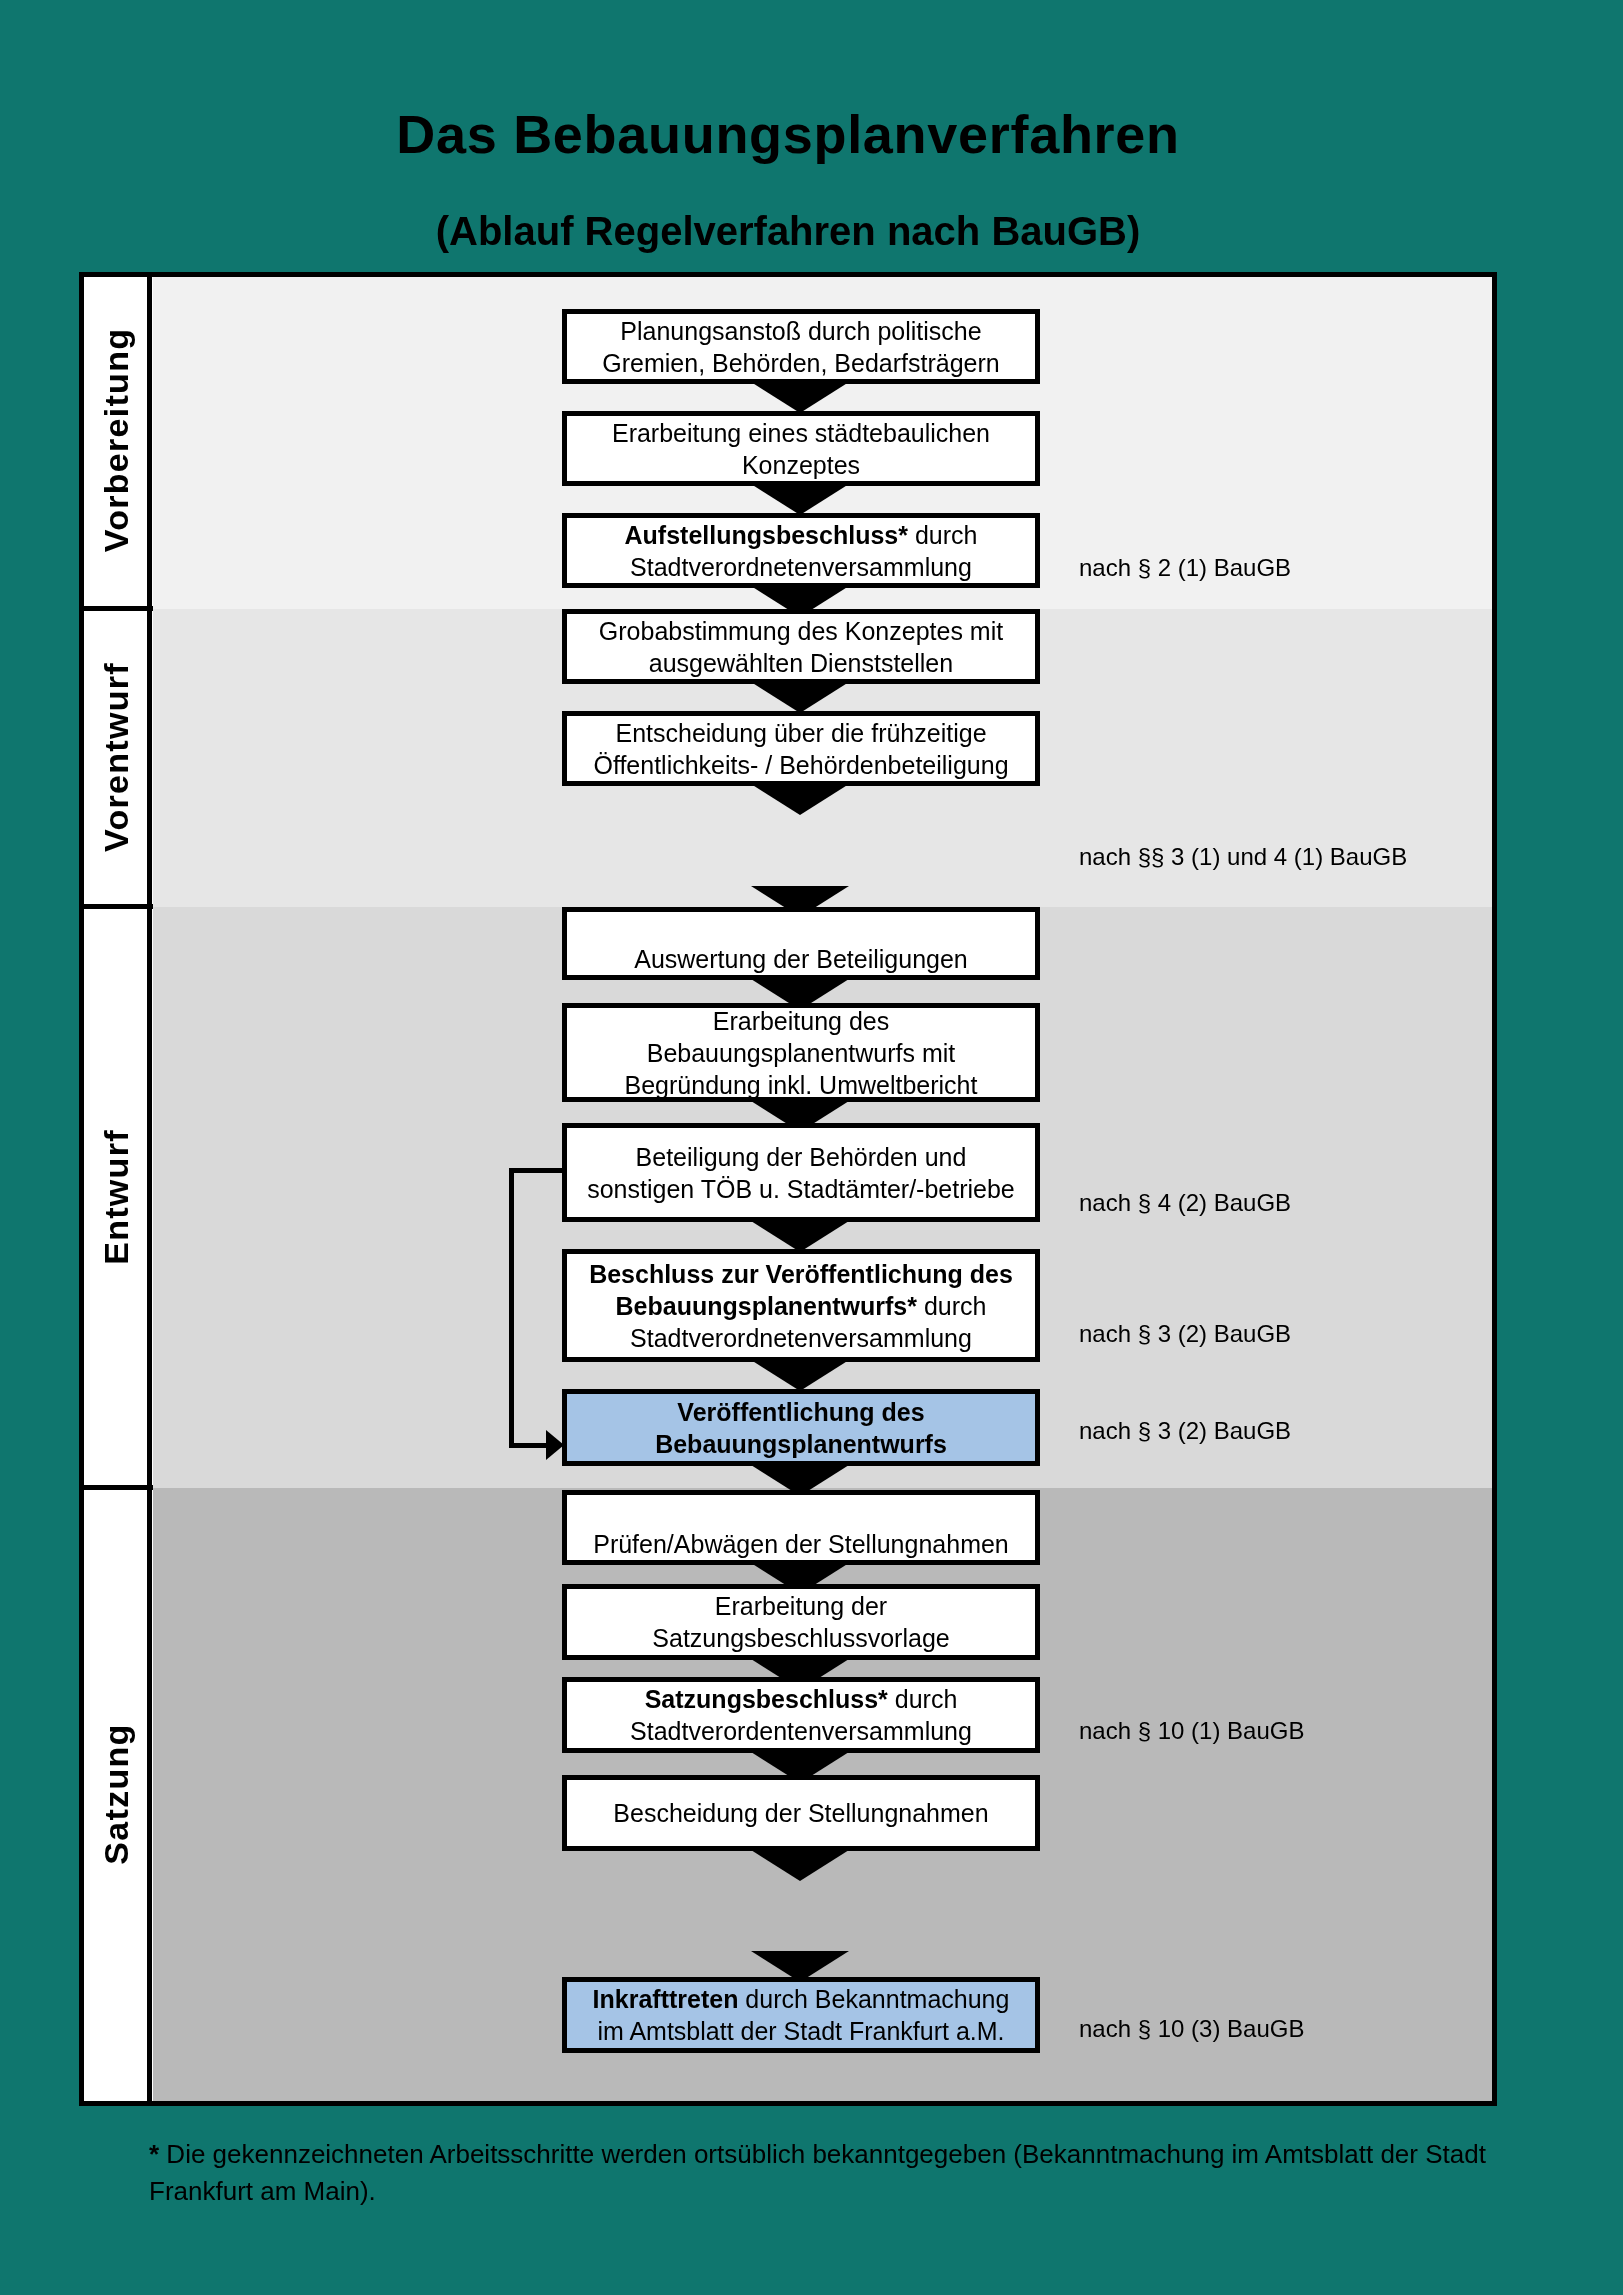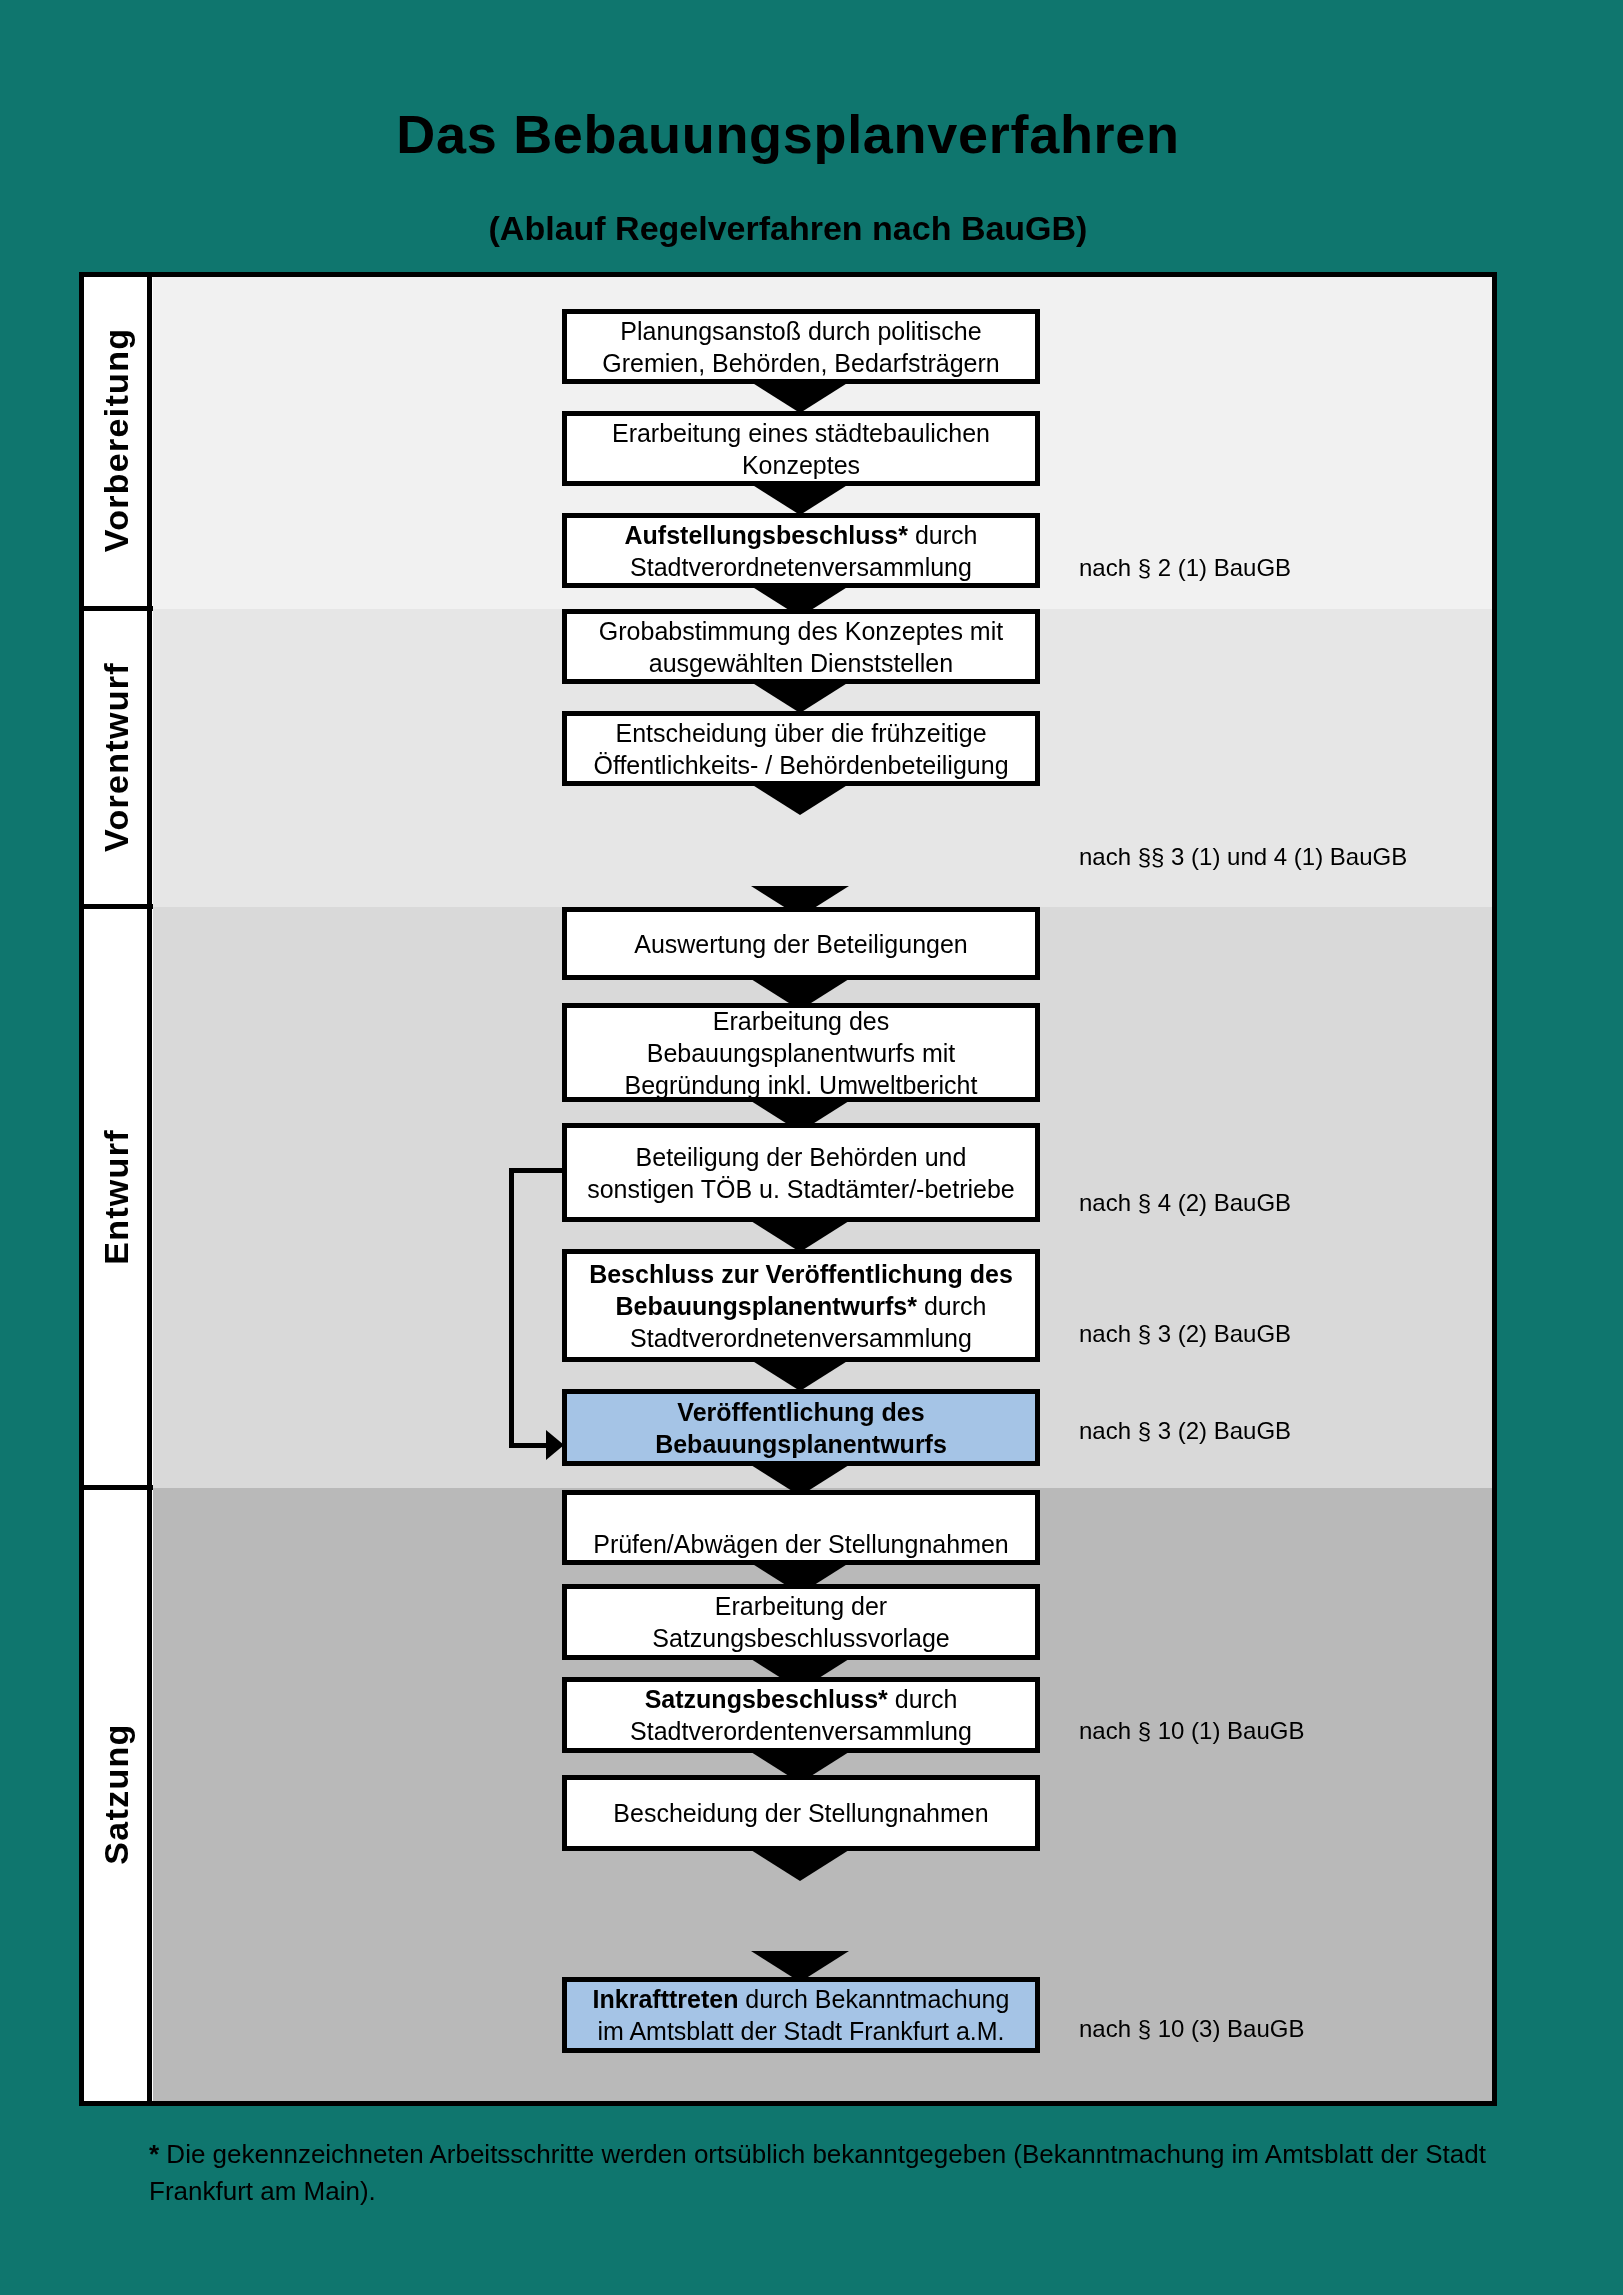--- a/index.html
+++ b/index.html
@@ -2,21 +2,21 @@
 <html lang="de" style="font-size:10.5px"><head>
 <meta charset="utf-8">
 <style>
   html,body{margin:0;padding:0;background:#ffffff;}
   #page{position:relative;width:1623px;height:2295px;background:#0f766e;
         font-family:"Liberation Sans",sans-serif;color:#000;overflow:hidden;}
   .abs{position:absolute;}
   #title{left:79px;top:103px;width:1418px;text-align:center;
          font-size:54px;font-weight:bold;letter-spacing:0.7px;}
   #subtitle{left:79px;top:209px;width:1418px;text-align:center;
-            font-size:34px;font-weight:bold;}
+            font-size:40px;font-weight:bold;}
   #frame{left:79px;top:272px;width:1418px;height:1834px;
          border:5.2px solid #000;box-sizing:border-box;background:#fff;}
   #labeldiv{left:147px;top:277px;width:5.2px;height:1824px;background:#000;}
   .band{left:153px;width:1339px;}
   .phase-divider{left:84px;width:69px;height:5.2px;background:#000;}
   .rot{transform:translate(-50%,-50%) rotate(-90deg);transform-origin:center;
        font-weight:bold;font-size:34px;white-space:nowrap;letter-spacing:1.3px;}
   .box{left:562px;width:478px;border:5.2px solid #000;box-sizing:border-box;
        background:#fff;display:flex;flex-direction:column;justify-content:center;
        align-items:center;text-align:center;font-size:25px;line-height:32px;}
@@ -79,21 +79,21 @@
       <div class="line"><span>ausgewählten Dienststellen</span></div>
     </div>
     <div class="abs arrow" style="top: 682px;"></div>
     <div class="abs box" style="top: 711px; height: 75px;">
       <div class="line"><span>Entscheidung über die frühzeitige</span></div>
       <div class="line"><span>Öffentlichkeits- / Behördenbeteiligung</span></div>
     </div>
     <div class="abs arrow" style="top: 784px;"></div>
     <div class="abs ref" style="top: 857px;">nach §§ 3 (1) und 4 (1) BauGB</div>
     <div class="abs arrow" style="top: 886px;"></div>
-    <div class="abs box" style="top: 907px; height: 73px;">
+    <div class="abs box" style="top: 907px; height: 73px; justify-content: flex-end;">
       <div class="line"><span>Auswertung der Beteiligungen</span></div>
     </div>
     <div class="abs arrow" style="top: 979px;"></div>
     <div class="abs box" style="top: 1003px; height: 99px;">
       <div class="line"><span>Erarbeitung des</span></div>
       <div class="line"><span>Bebauungsplanentwurfs mit</span></div>
       <div class="line"><span>Begründung inkl. Umweltbericht</span></div>
     </div>
     <div class="abs arrow" style="top: 1101px;"></div>
     <div class="abs box" style="top: 1123px; height: 99px;">

